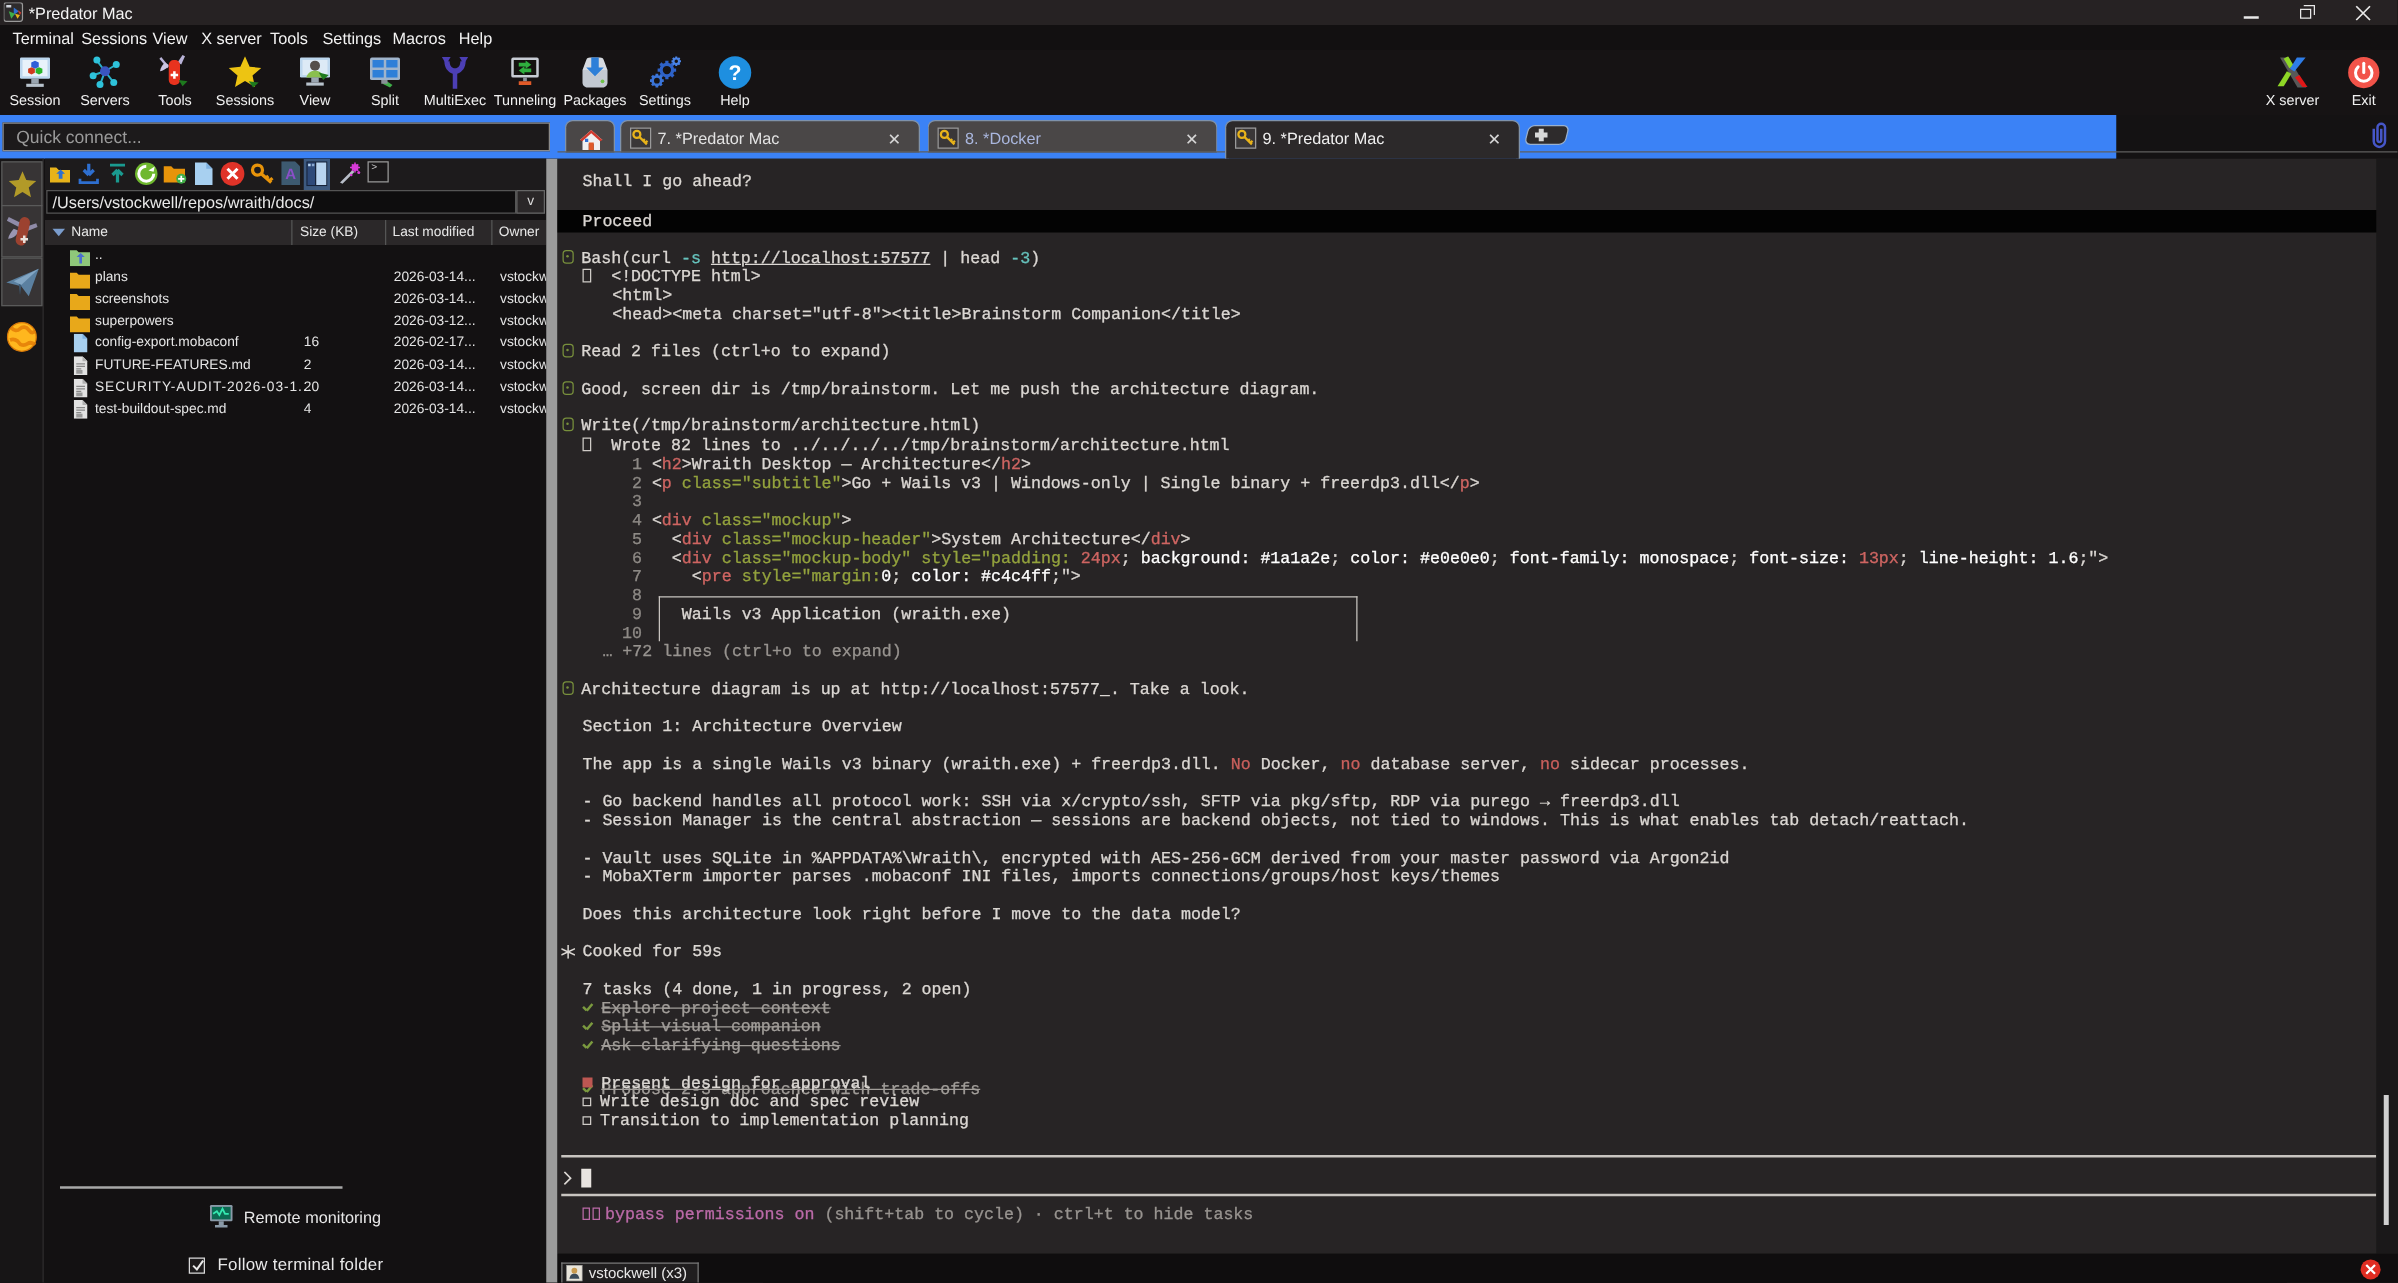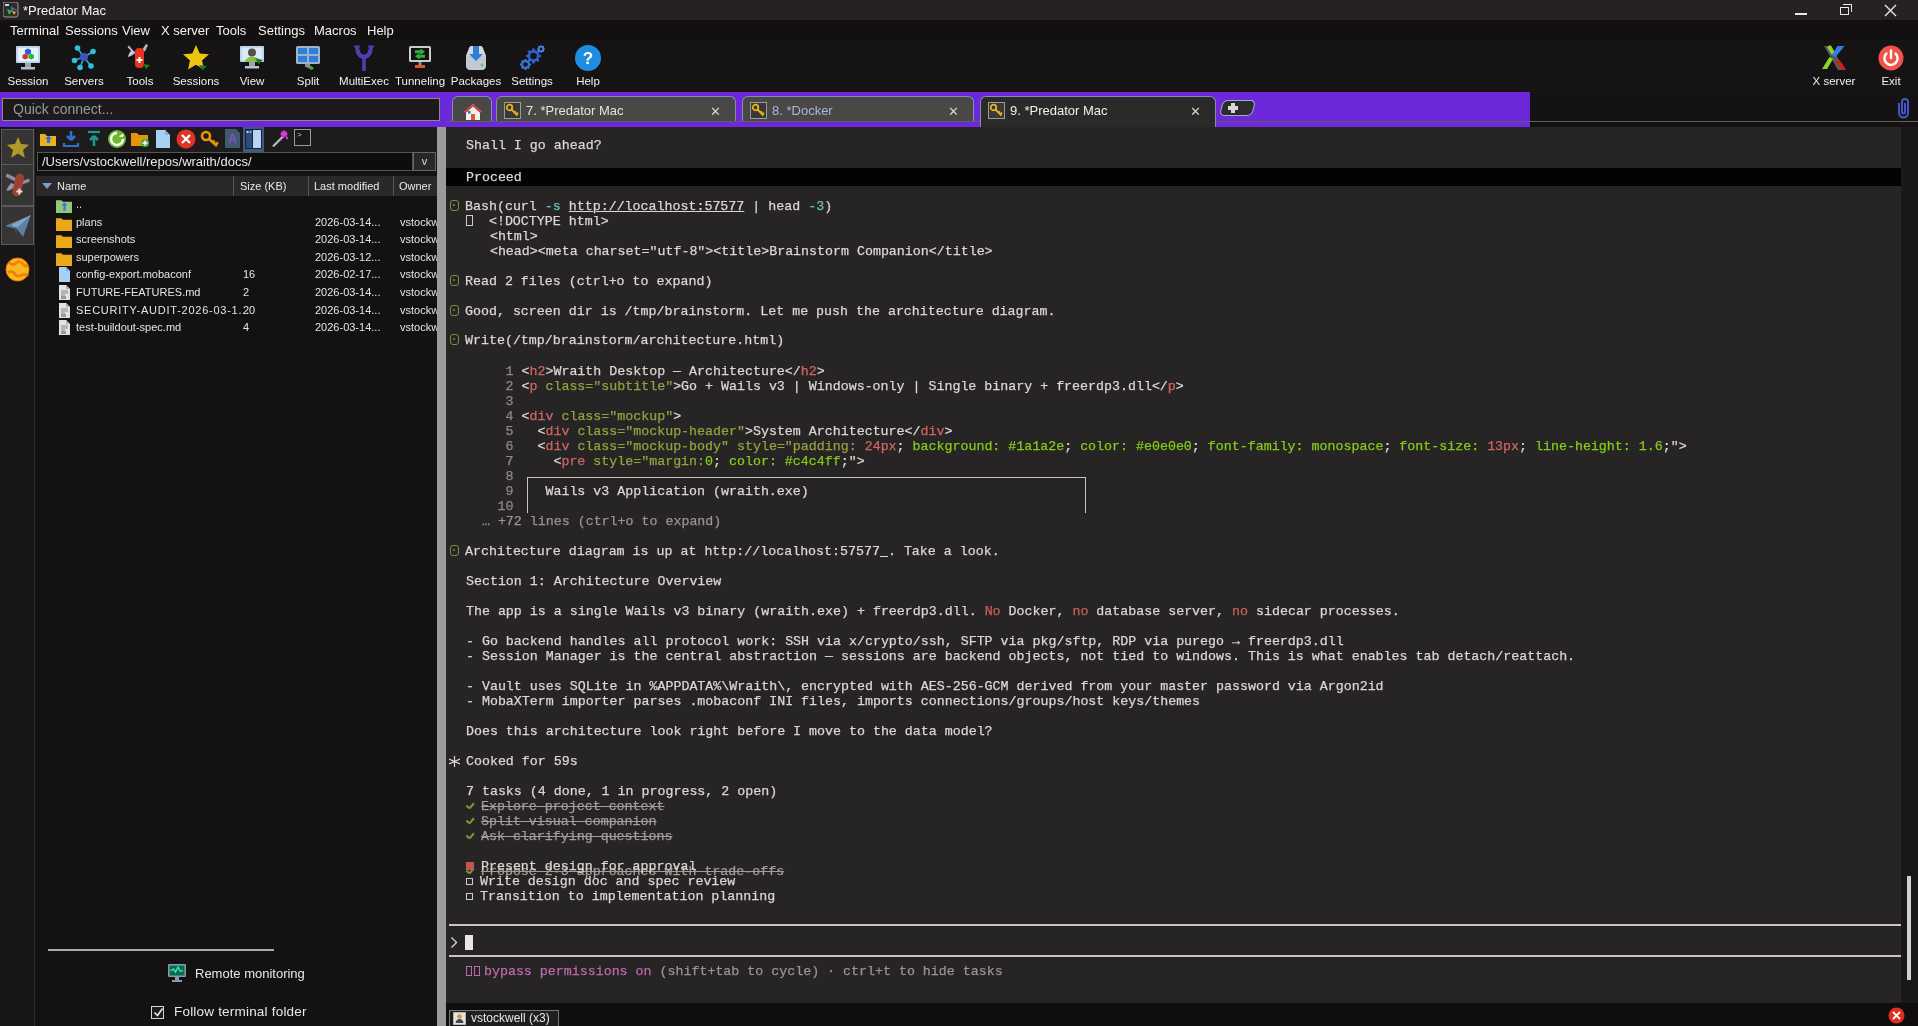--- a/index.html
+++ b/index.html
@@ -4,21 +4,21 @@
 *{margin:0;padding:0;box-sizing:border-box}
 html,body{width:1918px;height:1026px;overflow:hidden;background:#141213;font-family:"Liberation Sans",sans-serif}
 .abs{position:absolute}
 #titlebar{position:absolute;left:0;top:0;width:1918px;height:20px;background:#262223}
 #menubar{position:absolute;left:0;top:20px;width:1918px;height:20px;background:#121011}
 #menubar span{position:absolute;top:3px;color:#f2f2f2;font-size:13px}
 #toolbar{position:absolute;left:0;top:40px;width:1918px;height:52px;background:#161314}
 .tbtn{position:absolute;top:0;width:56px;height:52px;display:flex;flex-direction:column;align-items:center}
 .tbtn .ic{height:30px;width:32px;display:flex;align-items:center;justify-content:center;margin-top:3px}
 .tbtn .lb{color:#f0f0f0;font-size:11.5px;white-space:nowrap;margin-top:2px}
-#qcrow{position:absolute;left:0;top:92px;width:1530px;height:35px;background:#6d28d9}
+#qcrow{position:absolute;left:0;top:92px;width:1693px;height:35px;background:#3b82f6}
 #qcinput{position:absolute;left:2px;top:6px;width:438px;height:23px;background:#1c1a1b;border:1px solid #8a8a8a;color:#9a9a9a;font-size:14px;line-height:21px;padding-left:10px}
 .tab{position:absolute;top:4px;height:26px;background:#4a4747;border:1.2px solid #7f92aa;border-bottom:none;border-radius:6px 6px 0 0}
 .tab .txt{position:absolute;top:6px;color:#e3e3e3;font-size:13px;white-space:nowrap}
 .keyic{position:absolute;top:5px;width:17px;height:17px;background:#3a3738;border:1px solid #9a9a9a}
 .tabx{position:absolute;top:7px;color:#d5d5d5;font-size:13px}
 #sidebar{position:absolute;left:0;top:127px;width:446px;height:899px;background:#131112}
 #strip{position:absolute;left:0;top:0;width:35px;height:899px;background:#171516;border-right:1px solid #2e2c2d}
 .scell{position:absolute;left:1px;width:33px;background:#373435;border:1px solid #5a5a5a;display:flex;align-items:center;justify-content:center}
 #fpanel{position:absolute;left:36px;top:0;width:401px;height:899px;background:#131112;overflow:hidden}
 #ftools{position:absolute;left:0;top:0;width:401px;height:25px;background:#1d1b1c}
@@ -28,21 +28,21 @@
 #frows{position:absolute;left:0;top:66px;width:401px;font-size:11px;color:#e5e5e5}
 .frow{position:absolute;left:0;width:401px;height:18px}
 .frow span{position:absolute;top:1px;white-space:nowrap}
 #vscroll{position:absolute;left:437px;top:0;width:9px;height:899px;background:#9b9b9b}
 #terminal{position:absolute;left:446px;top:127px;width:1472px;height:876px;background:#272425;font-family:"Liberation Mono",monospace;font-size:13.3px;color:#dbd7d3;-webkit-text-stroke:0.25px}
 #terminal .tl{position:absolute;left:4px;white-space:pre;line-height:15px;height:15px}
 #gutter{position:absolute;left:1455px;top:0;width:17px;height:876px;background:#1a1819}
 #statusbar{position:absolute;left:446px;top:1003px;width:1472px;height:23px;background:#0f0d0e}
 .cl{left:75.5px !important}
 .cl .n{position:absolute;right:100%;margin-right:8px;color:#8d8985}
-.red{color:#c95f5c}.tred{color:#cf6562}.grn{color:#93a23d}.teal{color:#66c2bc}.blu{color:#84cc16}
+.red{color:#c95f5c}.tred{color:#cf6562}.grn{color:#93a23d}.teal{color:#66c2bc}.blu{color:#ffffff}
 .pnk{color:#bb6aa8}.dim{color:#989490}.strk{color:#a19d99;text-decoration:line-through}
 .gb{display:inline-block;width:9px;height:11px;border:1.5px solid #78903c;border-radius:3px;margin-right:6px;vertical-align:-1px;position:relative}
 .gb:after{content:"";position:absolute;left:1.6px;top:2.6px;width:2.8px;height:2.8px;border-radius:2px;background:#78903c}
 .nb{display:inline-block;width:7px;height:11px;border:1px solid #cfcbc7;vertical-align:-1px}
 .pb{display:inline-block;width:6px;height:10px;border:1px solid #bb6aa8;vertical-align:-1px}
 .sqf{display:inline-block;width:8px;height:8px;background:#bd5752;vertical-align:0px;margin-right:7px}
 .sqo{display:inline-block;width:7px;height:7px;border:1px solid #cfcbc7;vertical-align:0px;margin-right:7px}
 .chk{display:inline-block;width:8px;height:8px;position:relative;margin-right:7px}
 .chk:before{content:"";position:absolute;left:0;top:4px;width:4px;height:1.6px;background:#7b9a3f;transform:rotate(45deg)}
 .chk:after{content:"";position:absolute;left:2px;top:3px;width:7px;height:1.6px;background:#7b9a3f;transform:rotate(-50deg)}
@@ -490,20 +490,21 @@
 <div class="tl" style="top:11px">  Shall I go ahead?</div>
 <div class="abs" style="left:0;top:41px;width:1457px;height:18px;background:#030303"></div>
 <div class="tl" style="top:43px">  Proceed</div>
 <div class="tl" style="top:72px"><span class="gb"></span>Bash(curl <span class="teal">-s</span> <u>http://localhost:57577</u> | head <span class="teal">-3</span>)</div>
 <div class="tl" style="top:87px">  <span class="nb"></span>  &lt;!DOCTYPE html&gt;</div>
 <div class="tl" style="top:102px">     &lt;html&gt;</div>
 <div class="tl" style="top:117px">     &lt;head&gt;&lt;meta charset="utf-8"&gt;&lt;title&gt;Brainstorm Companion&lt;/title&gt;</div>
 <div class="tl" style="top:147px"><span class="gb"></span>Read 2 files (ctrl+o to expand)</div>
 <div class="tl" style="top:177px"><span class="gb"></span>Good, screen dir is /tmp/brainstorm. Let me push the architecture diagram.</div>
 <div class="tl" style="top:206px"><span class="gb"></span>Write(/tmp/brainstorm/architecture.html)</div>
+<div class="tl" style="top:222px">  <span class="nb"></span>  Wrote 82 lines to ../../../../tmp/brainstorm/architecture.html</div>
 <div class="tl cl" style="top:237px"><span class="n">1</span>&lt;<span class="tred">h2</span>&gt;Wraith Desktop — Architecture&lt;/<span class="tred">h2</span>&gt;</div>
 <div class="tl cl" style="top:252px"><span class="n">2</span>&lt;<span class="tred">p</span> <span class="grn">class="subtitle"</span>&gt;Go + Wails v3 | Windows-only | Single binary + freerdp3.dll&lt;/<span class="tred">p</span>&gt;</div>
 <div class="tl cl" style="top:267px"><span class="n">3</span></div>
 <div class="tl cl" style="top:282px"><span class="n">4</span>&lt;<span class="tred">div</span> <span class="grn">class="mockup"</span>&gt;</div>
 <div class="tl cl" style="top:297px"><span class="n">5</span>  &lt;<span class="tred">div</span> <span class="grn">class="mockup-header"</span>&gt;System Architecture&lt;/<span class="tred">div</span>&gt;</div>
 <div class="tl cl" style="top:312px"><span class="n">6</span>  &lt;<span class="tred">div</span> <span class="grn">class="mockup-body"</span> <span class="grn">style="padding:</span> <span class="tred">24px</span>; <span class="blu">background: #1a1a2e</span>; <span class="blu">color: #e0e0e0</span>; <span class="blu">font-family: monospace</span>; <span class="blu">font-size:</span> <span class="tred">13px</span>; <span class="blu">line-height: 1.6</span>;"&gt;</div>
 <div class="tl cl" style="top:327px"><span class="n">7</span>    &lt;<span class="tred">pre</span> <span class="grn">style="margin:</span><span class="blu">0</span>; <span class="blu">color: #c4c4ff</span>;"&gt;</div>
 <div class="tl cl" style="top:342px"><span class="n">8</span></div>
 <div class="tl cl" style="top:357px"><span class="n">9</span>   Wails v3 Application (wraith.exe)</div>
 <div class="tl cl" style="top:372px"><span class="n">10</span></div>

